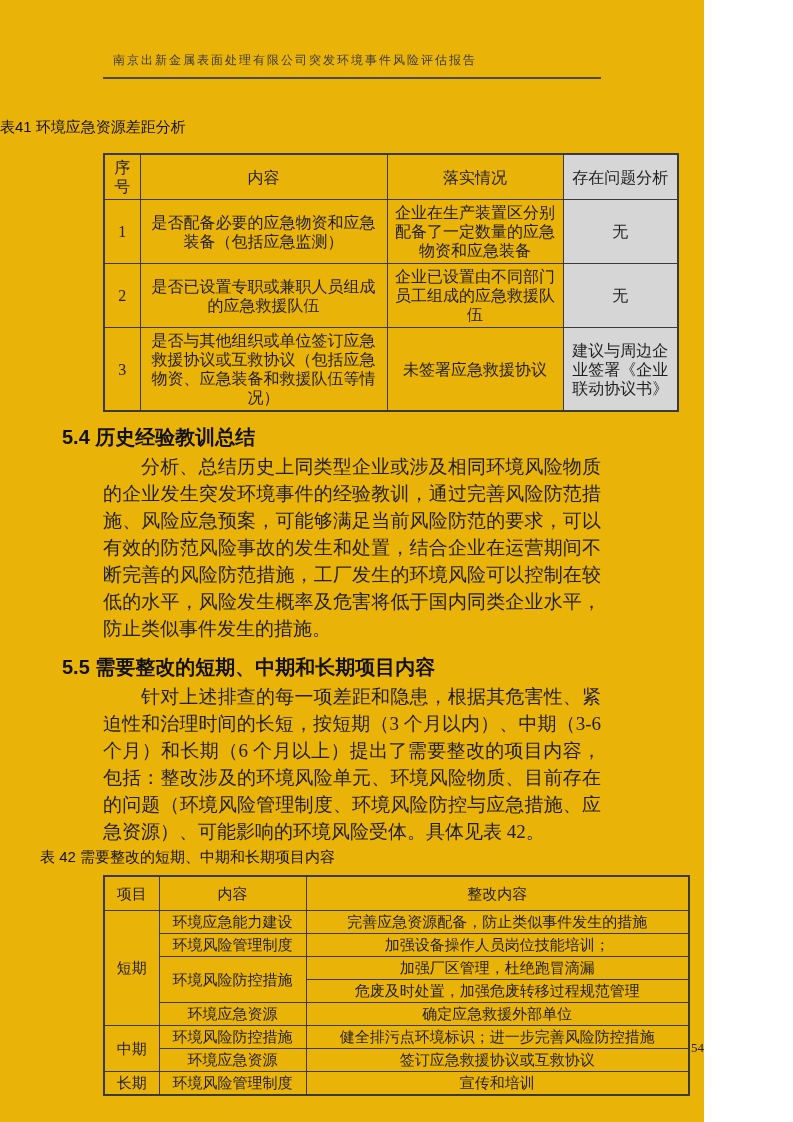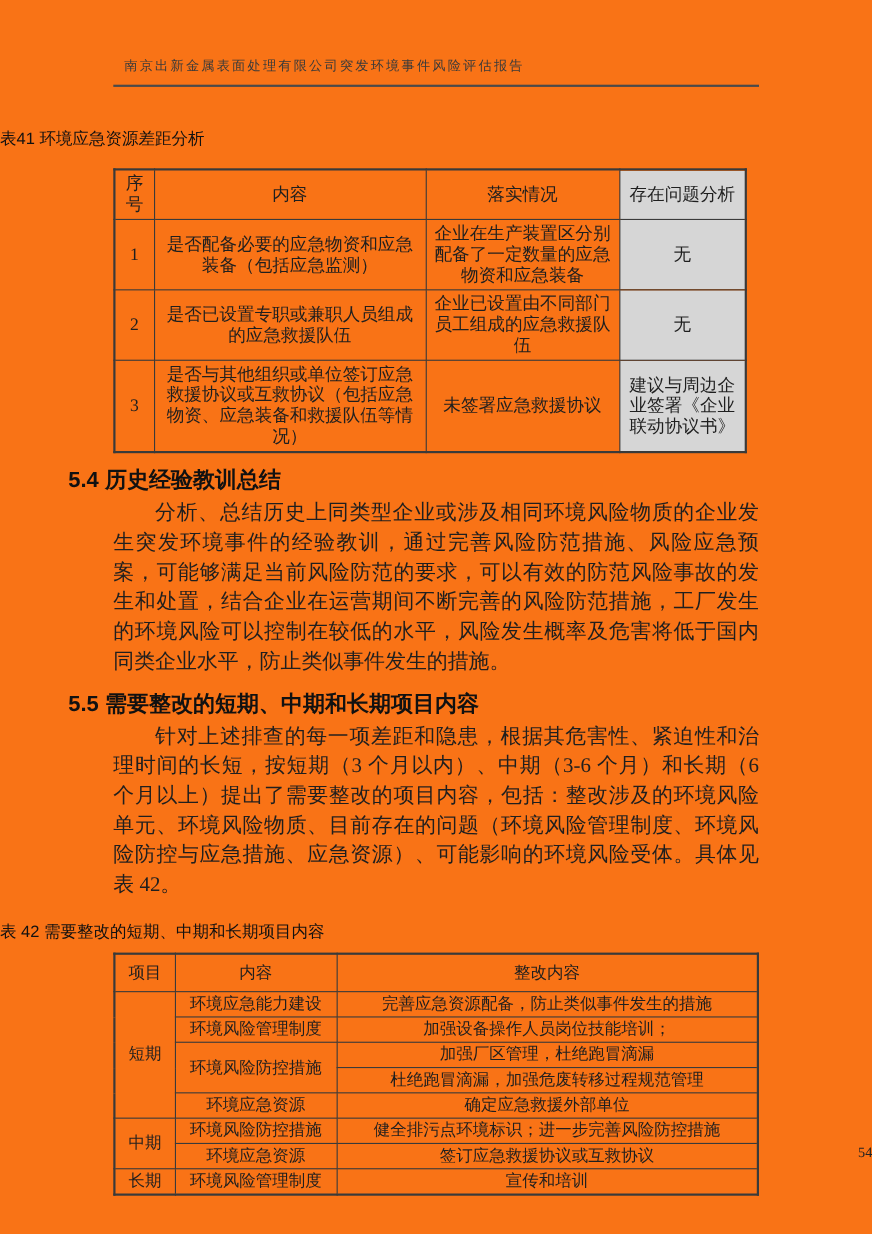--- a/index.html
+++ b/index.html
@@ -1,19 +1,19 @@
 <!DOCTYPE html>
 <html><head>
 <meta charset="utf-8">
 <style>
   html,body{margin:0;padding:0;background:#ffffff;}
   .page{
     position:relative;
-    width:793px;height:1122px;
-    background:#f97316;
+    width:704px;height:1122px;
+    background:#eab308;
     overflow:hidden;
     font-family:"Liberation Serif","DejaVu Serif",serif;
     color:#1f1f1f;
   }
   
   .doc-header{
     margin:52px 103px 0 113px;
     font-size:12px;
     letter-spacing:2px;
     color:#3a3a3a;
@@ -26,21 +26,21 @@
   }
   
   .tbl-caption{
     margin-top:38px;
     font-weight:normal;
     font-size:15px;
     line-height:20px;
     font-family:"Liberation Sans","DejaVu Sans",sans-serif;
     color:#111;
   }
-  .tbl-caption.second{margin-top:20px;}
+  .tbl-caption.second{margin-top:2px;padding-left:40px;}
   
   table{
     border-collapse:collapse;
     table-layout:fixed;
     margin:16px auto 0 103px;
     font-size:16px;
     line-height:19px;
     color:#1f1f1f;
   }
   table,th,td{border:1px solid #3a3a3a;}
@@ -165,21 +165,21 @@
     </tr>
     <tr>
       <td>环境风险管理制度</td>
       <td>加强设备操作人员岗位技能培训；</td>
     </tr>
     <tr>
       <td rowspan="2">环境风险防控措施</td>
       <td>加强厂区管理，杜绝跑冒滴漏</td>
     </tr>
     <tr>
-      <td>杜绝跑冒滴漏，加强危废转移过程规范管理</td>
+      <td>危废及时处置，加强危废转移过程规范管理</td>
     </tr>
     <tr>
       <td>环境应急资源</td>
       <td>确定应急救援外部单位</td>
     </tr>
     <tr>
       <td rowspan="2">中期</td>
       <td>环境风险防控措施</td>
       <td>健全排污点环境标识；进一步完善风险防控措施</td>
     </tr>

